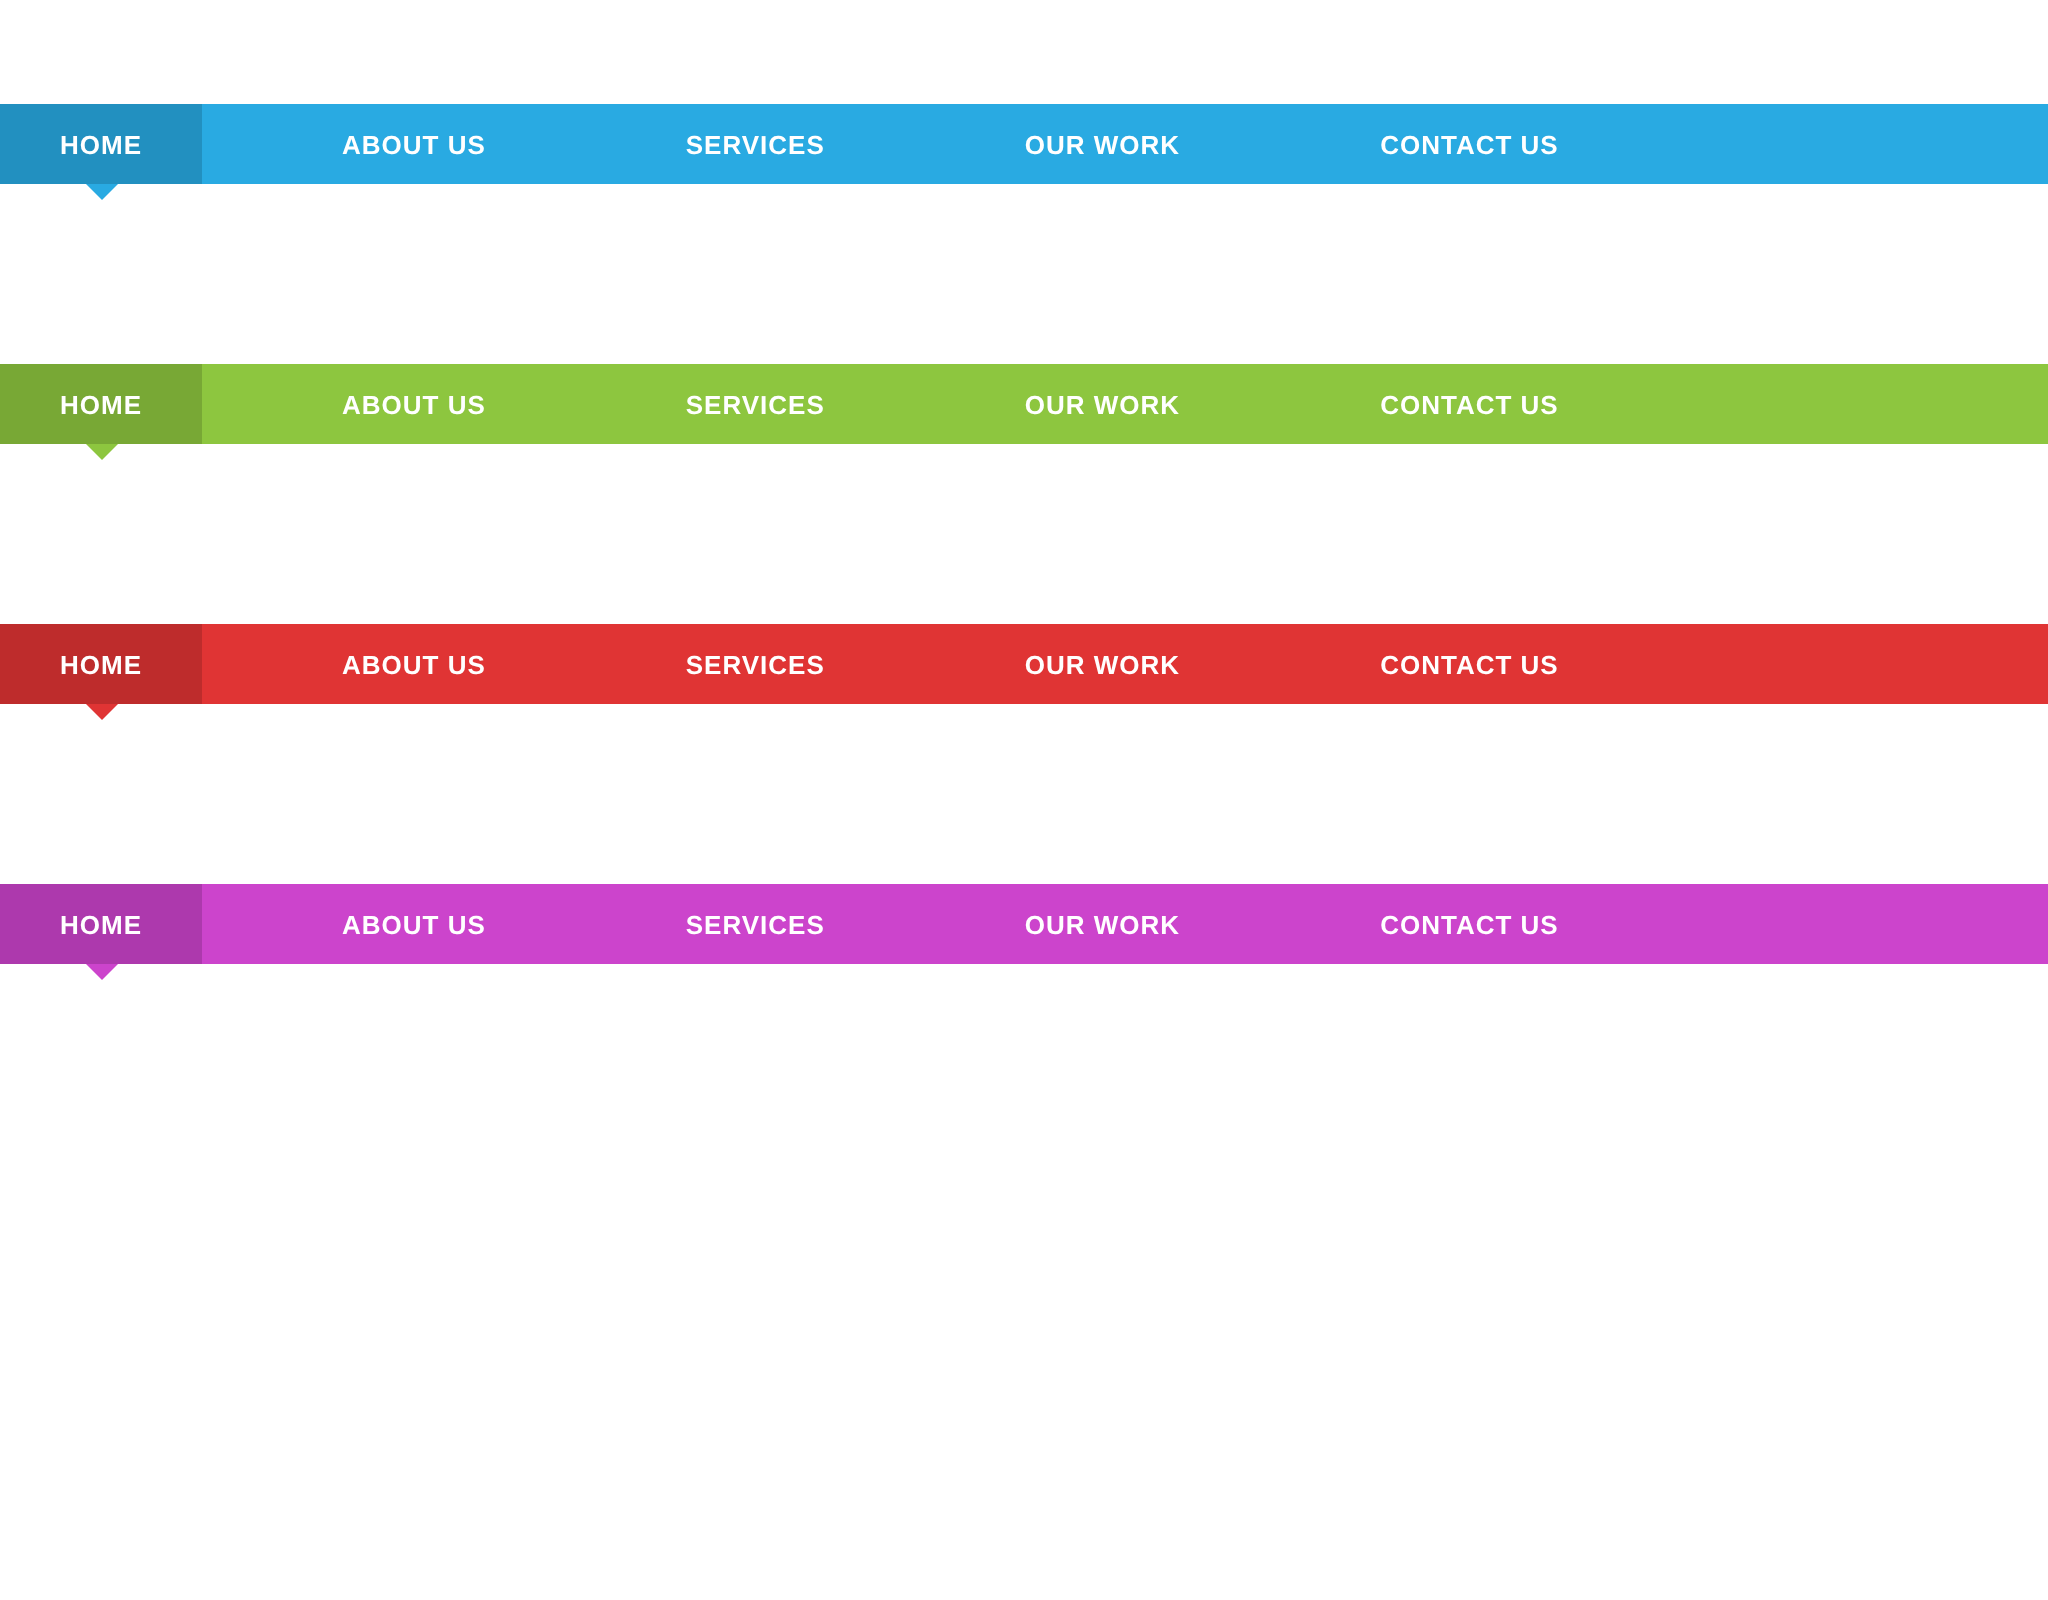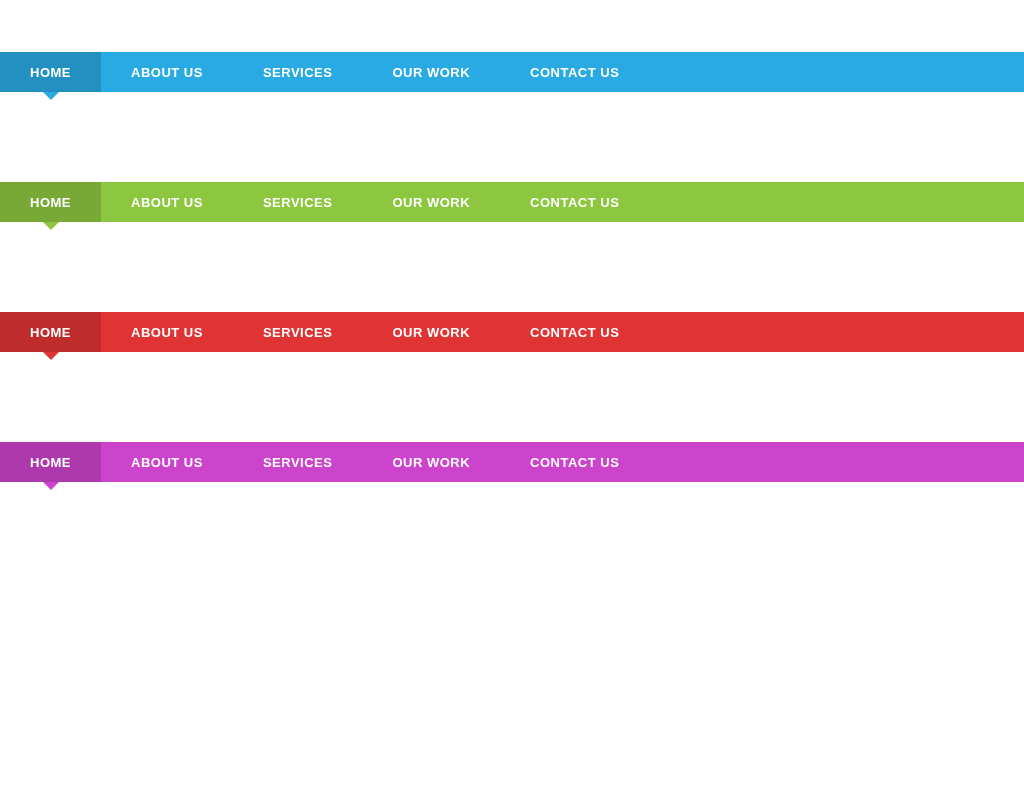--- a/index.html
+++ b/index.html
@@ -14,20 +14,21 @@
       width: 1024px;
       height: 800px;
       overflow: hidden;
     }
 
     .navbar {
       display: flex;
       align-items: center;
       height: 40px;
       position: relative;
+      gap: 40px;
     }
 
     .nav-item {
       display: flex;
       align-items: center;
       justify-content: center;
       height: 100%;
       padding: 0 30px;
       font-size: 13px;
       font-weight: bold;

